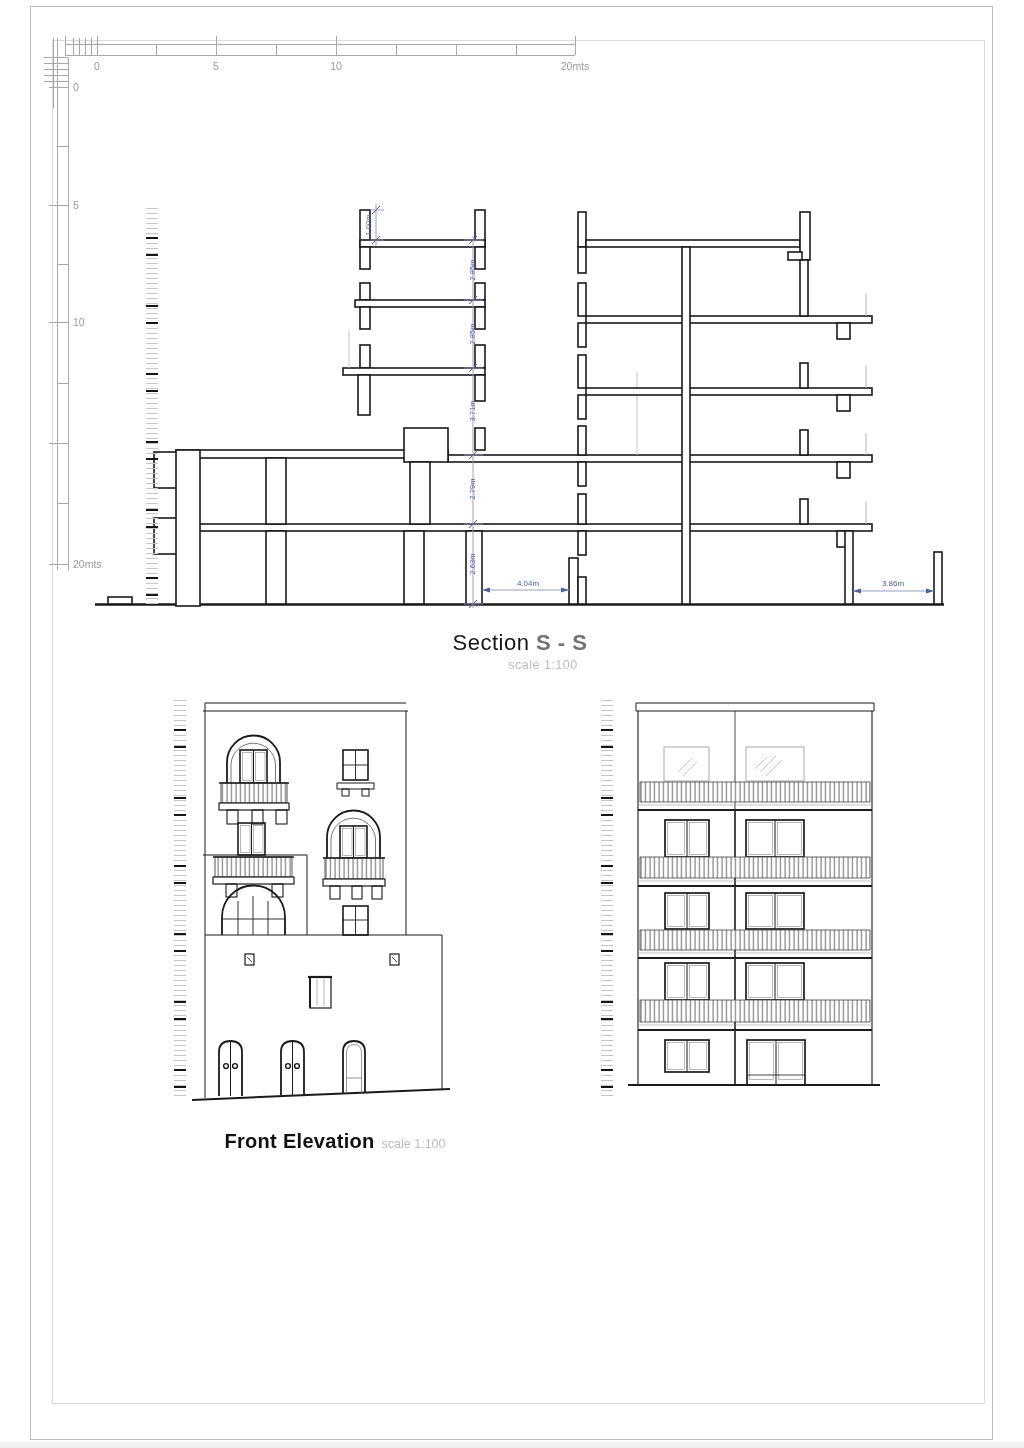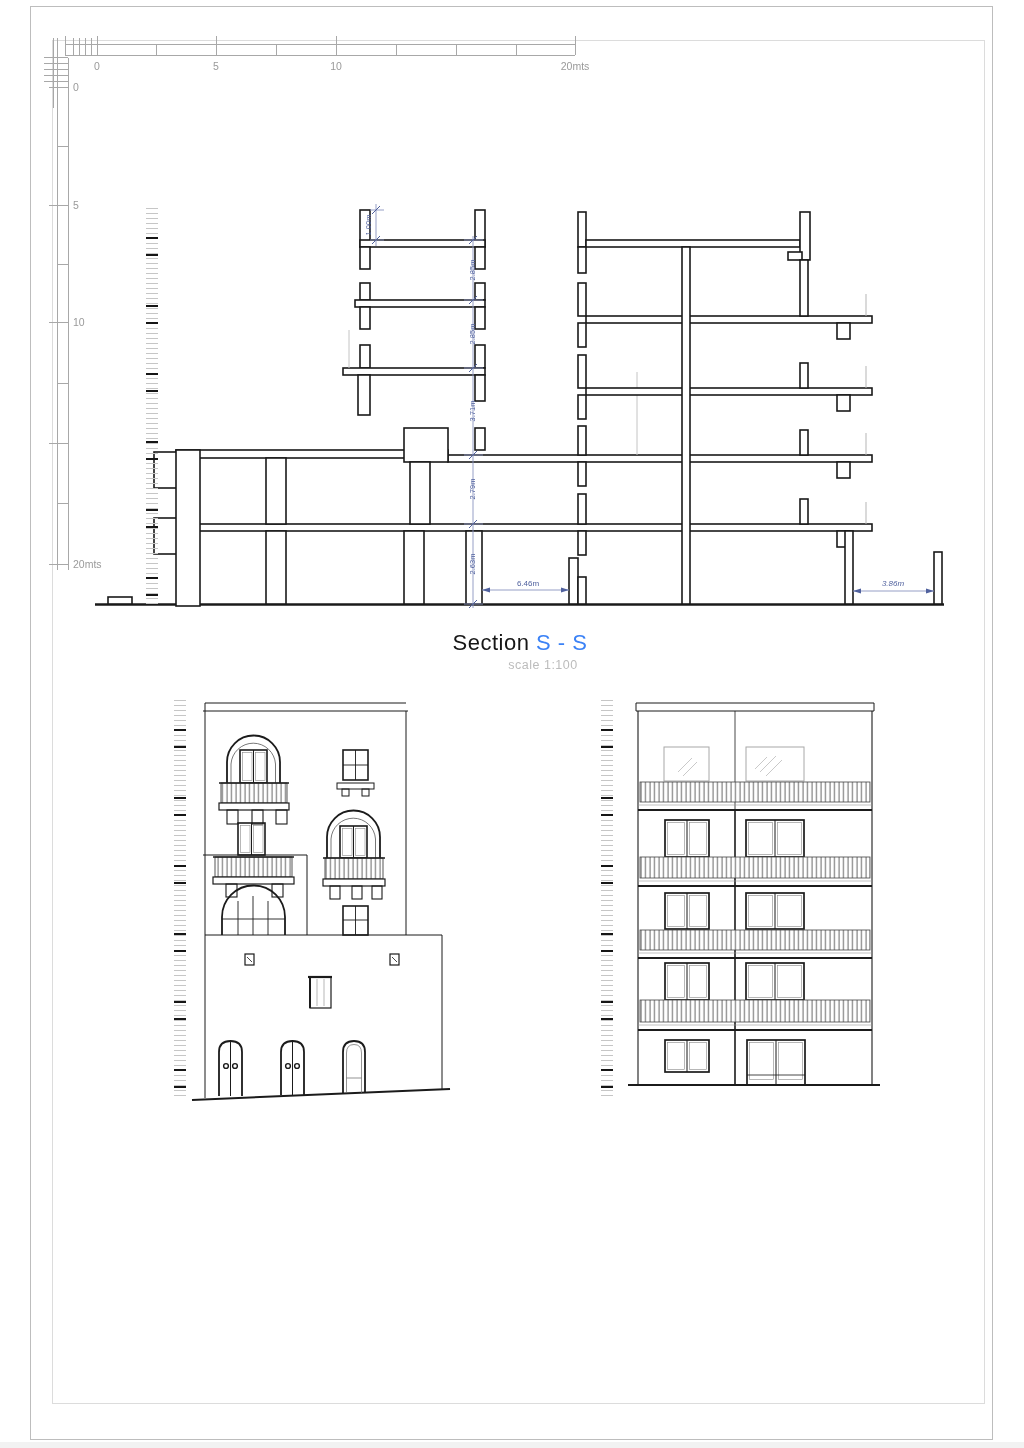--- a/index.html
+++ b/index.html
@@ -13,21 +13,21 @@
     background:
       repeating-linear-gradient(to bottom, transparent 0 29px, #161616 29px 31px, transparent 31px 46px, #161616 46px 48px, transparent 48px 68px),
       repeating-linear-gradient(to bottom, #c6c6c6 0 1px, transparent 1px 5px);
   }
   .lbl{position:absolute;color:#9a9a9a;font-size:10.5px;line-height:11px;}
   .lbl.c{text-align:center;}
   .dim{position:absolute;color:#50619e;font-size:7.5px;line-height:10px;text-align:center;white-space:nowrap;}
   .dim.v{transform:rotate(-90deg);transform-origin:center center;}
   .sec-title{position:absolute;left:360px;top:630px;width:320px;text-align:center;color:#161616;font-size:22px;letter-spacing:.5px;}
   .sec-title b{font-weight:normal;}
-  .sec-title .suffix{font-weight:400;color:#3b82f6;}
+  .sec-title .suffix{font-weight:700;color:#737373;}
   .scale-note{position:absolute;color:#bcbcbc;font-size:12.5px;letter-spacing:.5px;}
   .elev-title{position:absolute;text-align:center;white-space:nowrap;color:#111;}
   .elev-title .name{font-weight:bold;font-size:20px;letter-spacing:.3px;}
   .elev-title .sc{font-size:12.5px;color:#bcbcbc;margin-left:7px;}
 </style>
 </head>
 <body>
 
 <div id="sheet">
 
@@ -363,23 +363,26 @@
   <div class="lbl" style="left:73px;top:200px;">5</div>
   <div class="lbl" style="left:73px;top:317px;">10</div>
   <div class="lbl" style="left:73px;top:559px;">20mts</div>
 
   <div class="dim v" style="left:347px;top:220px;width:44px;">1.00m</div>
   <div class="dim v" style="left:451px;top:265px;width:44px;">2.85m</div>
   <div class="dim v" style="left:451px;top:329px;width:44px;">2.85m</div>
   <div class="dim v" style="left:451px;top:406px;width:44px;">3.71m</div>
   <div class="dim v" style="left:451px;top:484px;width:44px;">2.79m</div>
   <div class="dim v" style="left:451px;top:559px;width:44px;">2.63m</div>
-  <div class="dim" style="left:493px;top:579px;width:70px;font-size:8px;">6.46m</div>
-  <div class="dim" style="left:858px;top:579px;width:70px;font-size:8px;font-style:italic;">3.86m</div>
+  <div class="dim" style="left:493px;top:579px;width:70px;font-size:8px;">4.04m</div>
+  <div class="dim" style="left:858px;top:579px;width:70px;font-size:8px;">3.86m</div>
 
   <div class="sec-title">
     <b>Section</b>
     <span class="suffix">S - S</span>
   </div>
   <div class="scale-note" style="left:383px;top:658px;width:320px;text-align:center;">scale 1:100</div>
 
+  <div class="elev-title" style="left:190px;top:1130px;width:290px;">
+    <span class="name">Front Elevation</span><span class="sc">scale 1:100</span>
+  </div>
 
 </div>
 
 </body></html>

